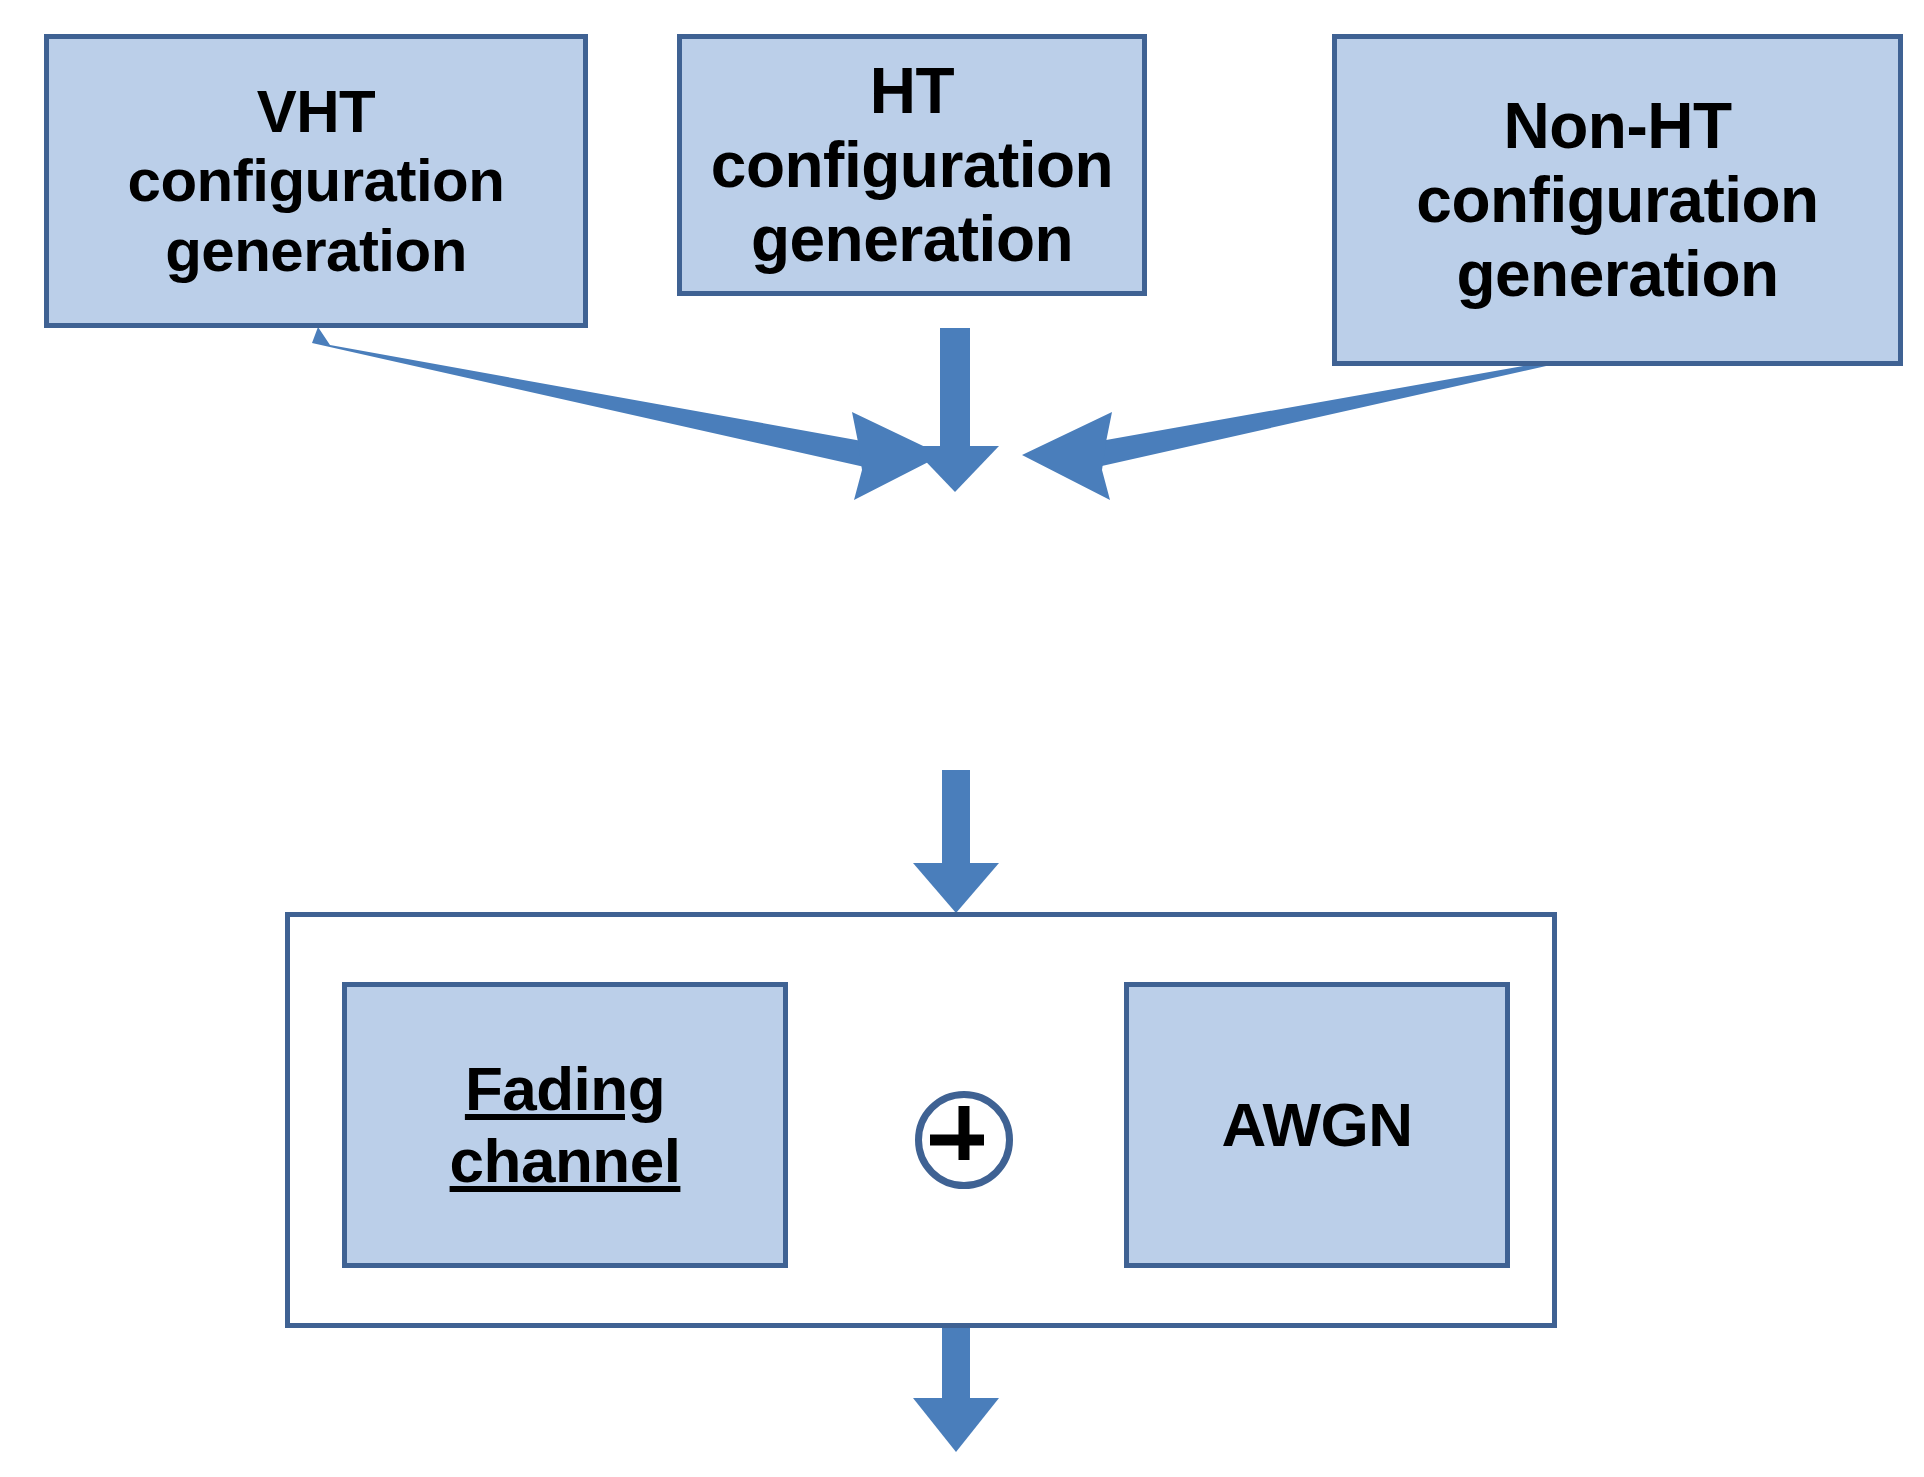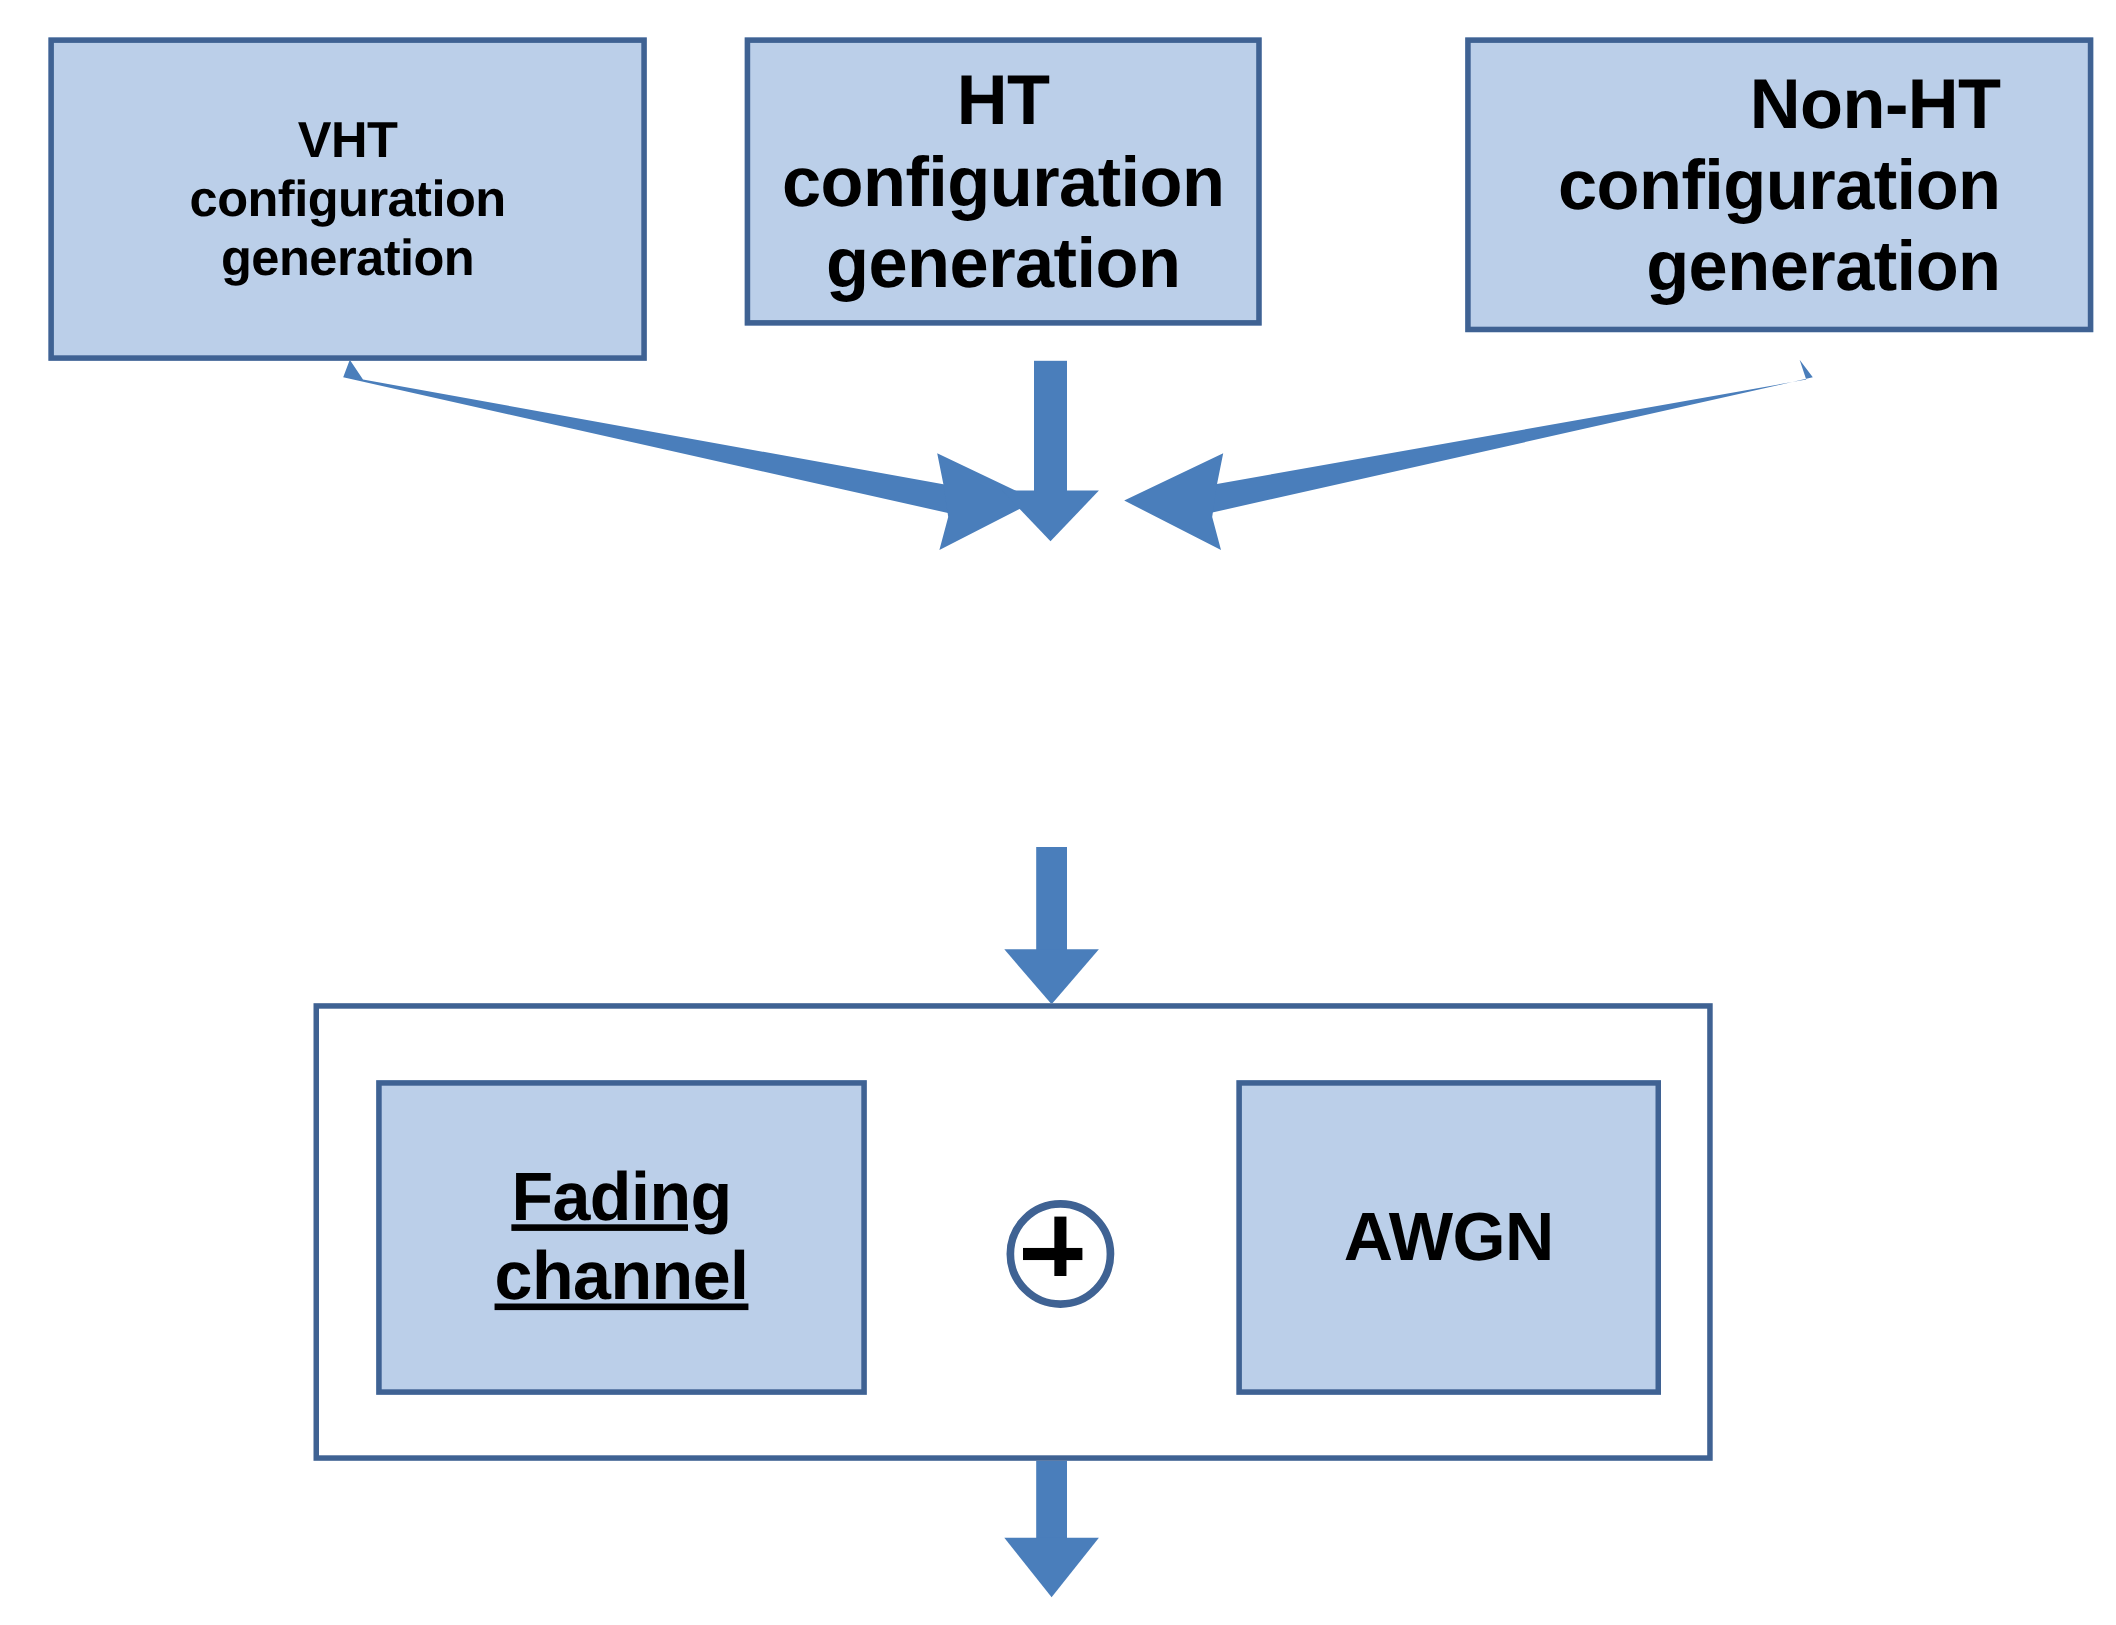--- a/index.html
+++ b/index.html
@@ -43,23 +43,23 @@
     padding: 0 6px;
   }
   .group-box {
     position: absolute;
     box-sizing: border-box;
     background: #ffffff;
     border: 5px solid #3f6293;
     z-index: 2;
   }
   
-  #box-vht  { left: 44px;  top: 34px;  width: 544px; height: 294px; font-size: 46px; }
+  #box-vht  { left: 44px;  top: 34px;  width: 544px; height: 294px; font-size: 60px; }
   #box-ht   { left: 677px; top: 34px;  width: 470px; height: 262px; font-size: 64px; }
-  #box-nonht{ left: 1332px;top: 34px;  width: 571px; height: 268px; font-size: 64px; text-align: right; }
+  #box-nonht{ left: 1332px;top: 34px;  width: 571px; height: 332px; font-size: 64px; }
   
   #box-waveform { left: 655px; top: 480px; width: 355px; height: 292px; font-size: 62px; }
   
   #group-channel { left: 285px; top: 912px; width: 1272px; height: 416px; }
   #box-fading { left: 342px; top: 982px; width: 446px; height: 286px; font-size: 62px; text-decoration: underline; }
   #box-awgn   { left: 1112px;top: 982px; width: 386px; height: 286px; font-size: 62px; margin-left: 12px; }
   
   #adder {
     position: absolute;
     left: 915px;

